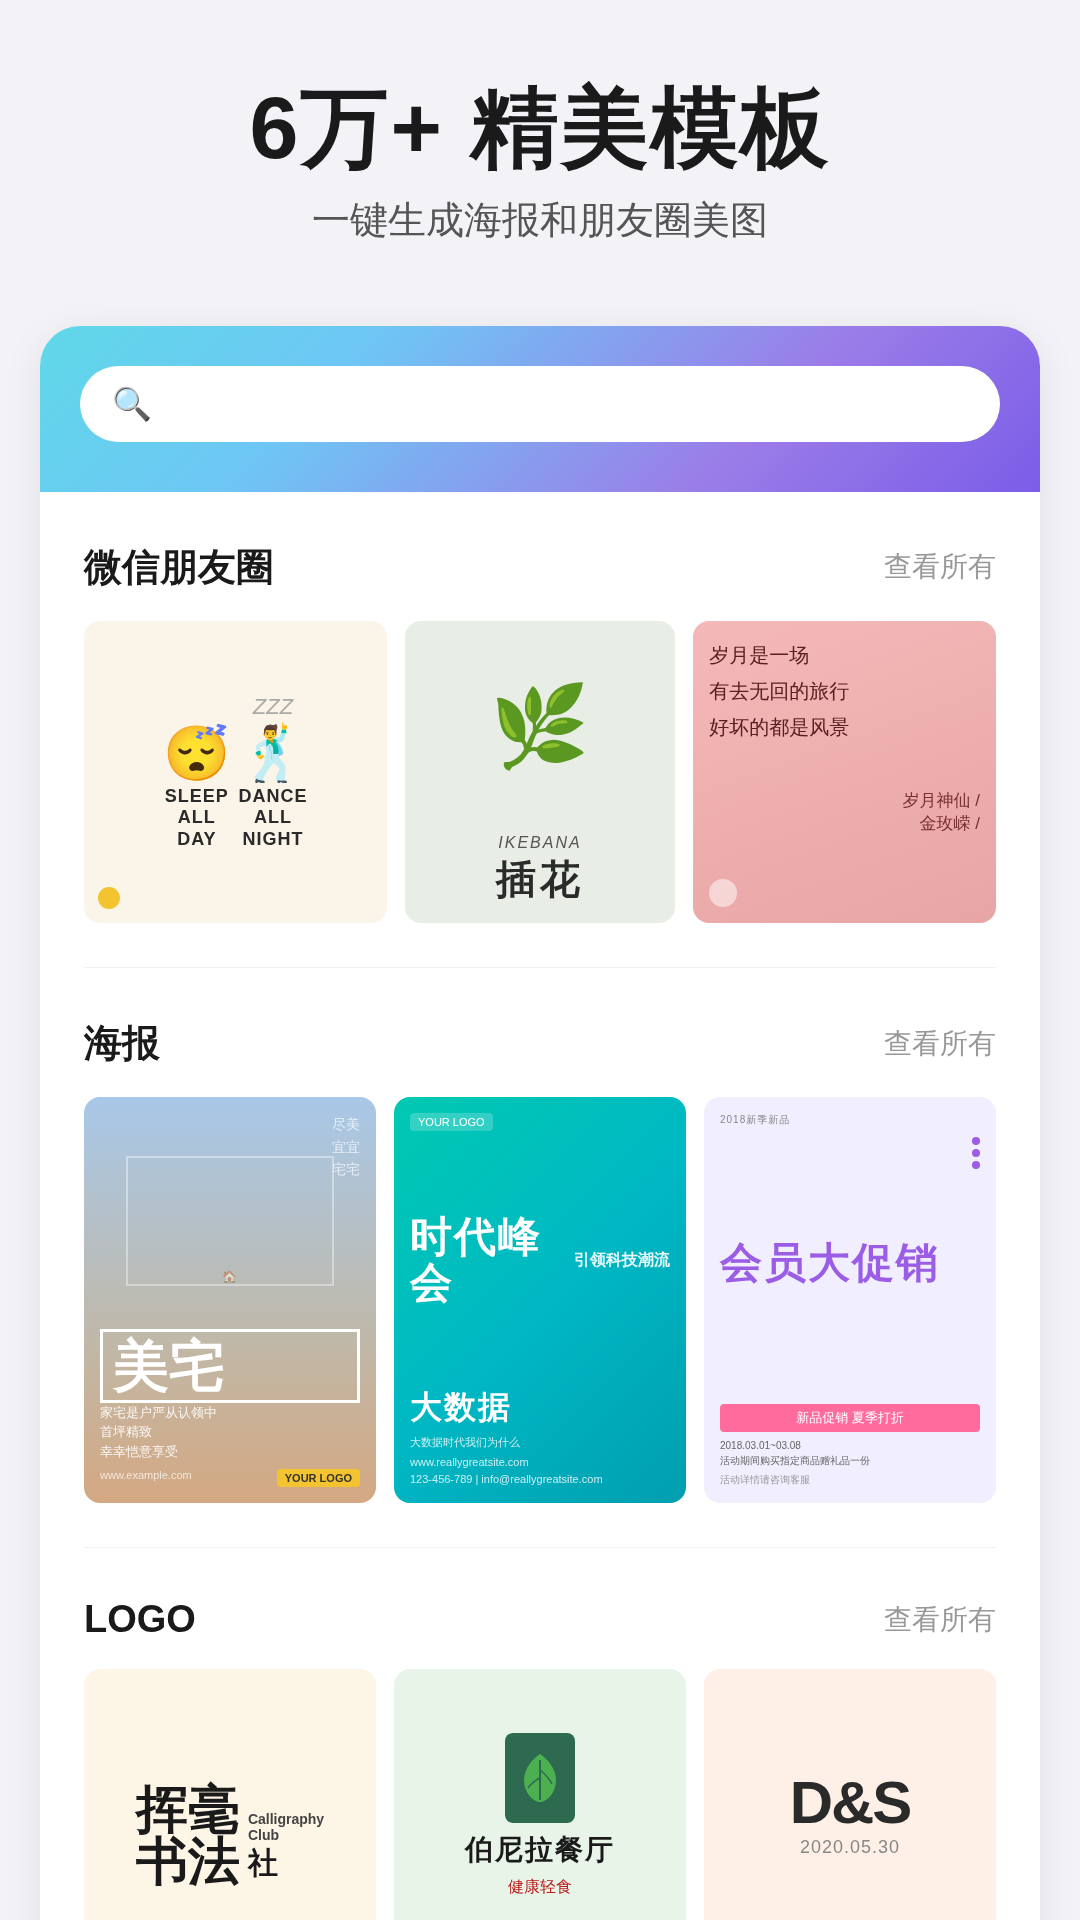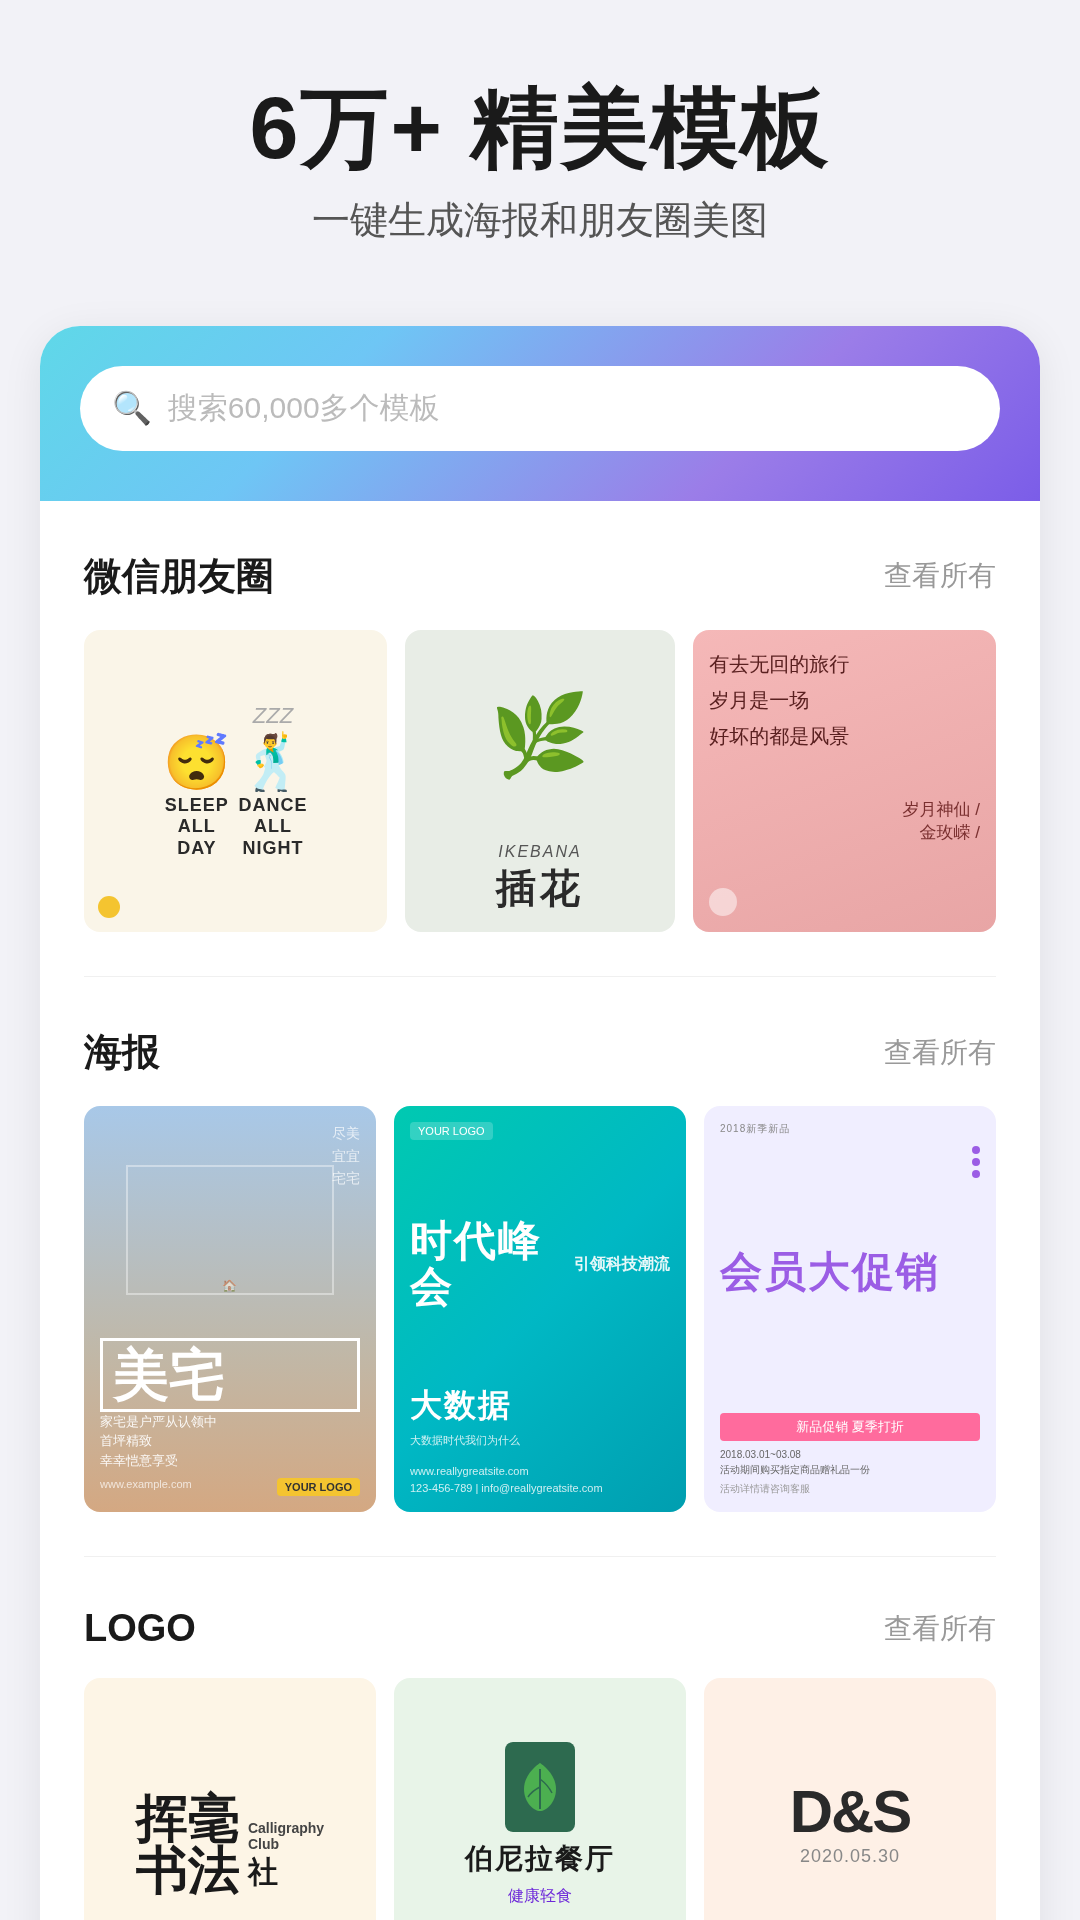--- a/index.html
+++ b/index.html
@@ -411,21 +411,21 @@
       width: 44px; height: 56px;
     }
     .restaurant-cn {
       font-size: 28px;
       font-weight: 700;
       color: #1a1a1a;
       letter-spacing: 2px;
     }
     .restaurant-sub {
       font-size: 16px;
-      color: #6d28d9;
+      color: #b91c1c;
     }
 
     
     .ds-wrap {
       display: flex;
       flex-direction: column;
       align-items: center;
       gap: 4px;
     }
     .ds-big {
@@ -453,21 +453,20 @@
 <div class="page-header">
   <div class="main-title">6万+ 精美模板</div>
   <div class="sub-title">一键生成海报和朋友圈美图</div>
 </div>
 
 <div class="card-container">
 
   <div class="search-section">
     <div class="search-bar">
       <span class="search-icon-wrap">🔍</span>
-      <span class="search-input-placeholder">搜索60,000多个模板</span>
     </div>
   </div>
 
   <div class="section-header">
     <span class="section-title">微信朋友圈</span>
     <span class="section-view-all">查看所有</span>
   </div>
 
   <div class="template-grid">
 
@@ -487,22 +486,22 @@
     </div>
 
     <div class="template-card wechat-card-2">
       <div class="ikebana-plant">🌿</div>
       <div class="ikebana-text">IKEBANA</div>
       <div class="ikebana-cn">插花</div>
     </div>
 
     <div class="template-card wechat-card-3">
       <div class="poetic-text">
+        <div>岁月是一场</div>
         <div>有去无回的旅行</div>
-        <div>岁月是一场</div>
         <div>好坏的都是风景</div>
       </div>
       <div class="poetic-author">
         <div>岁月神仙 /</div>
         <div>金玫嵘 /</div>
       </div>
       <span class="pink-circle"></span>
     </div>
   </div>
 
@@ -540,21 +539,21 @@
         <div class="p2-main">
           <span style="font-size:42px;font-weight:900;color:#fff;writing-mode:horizontal-tb;line-height:1.1;">时代峰会</span>
         </div>
         <div style="display:flex;flex-direction:column;justify-content:center;gap:4px;align-items:flex-end;">
           <span class="p2-deco" style="font-size:16px;color:rgba(255,255,255,0.9);font-weight:700;">引领科技潮流</span>
         </div>
       </div>
       <div style="font-size:32px;font-weight:900;color:#fff;letter-spacing:2px;margin:4px 0;">大数据</div>
       <div class="p2-bottom">
         <div>大数据时代我们为什么</div>
-        <div style="margin-top:15px;">www.reallygreatsite.com</div>
+        <div style="margin-top:4px;">www.reallygreatsite.com</div>
         <div>123-456-789 | info@reallygreatsite.com</div>
       </div>
     </div>
 
     <div class="poster-card-3">
       <div class="p3-top-bar">2018新季新品</div>
       <div class="p3-deco">
         <div class="p3-deco-dot"></div>
         <div class="p3-deco-dot"></div>
         <div class="p3-deco-dot"></div>

